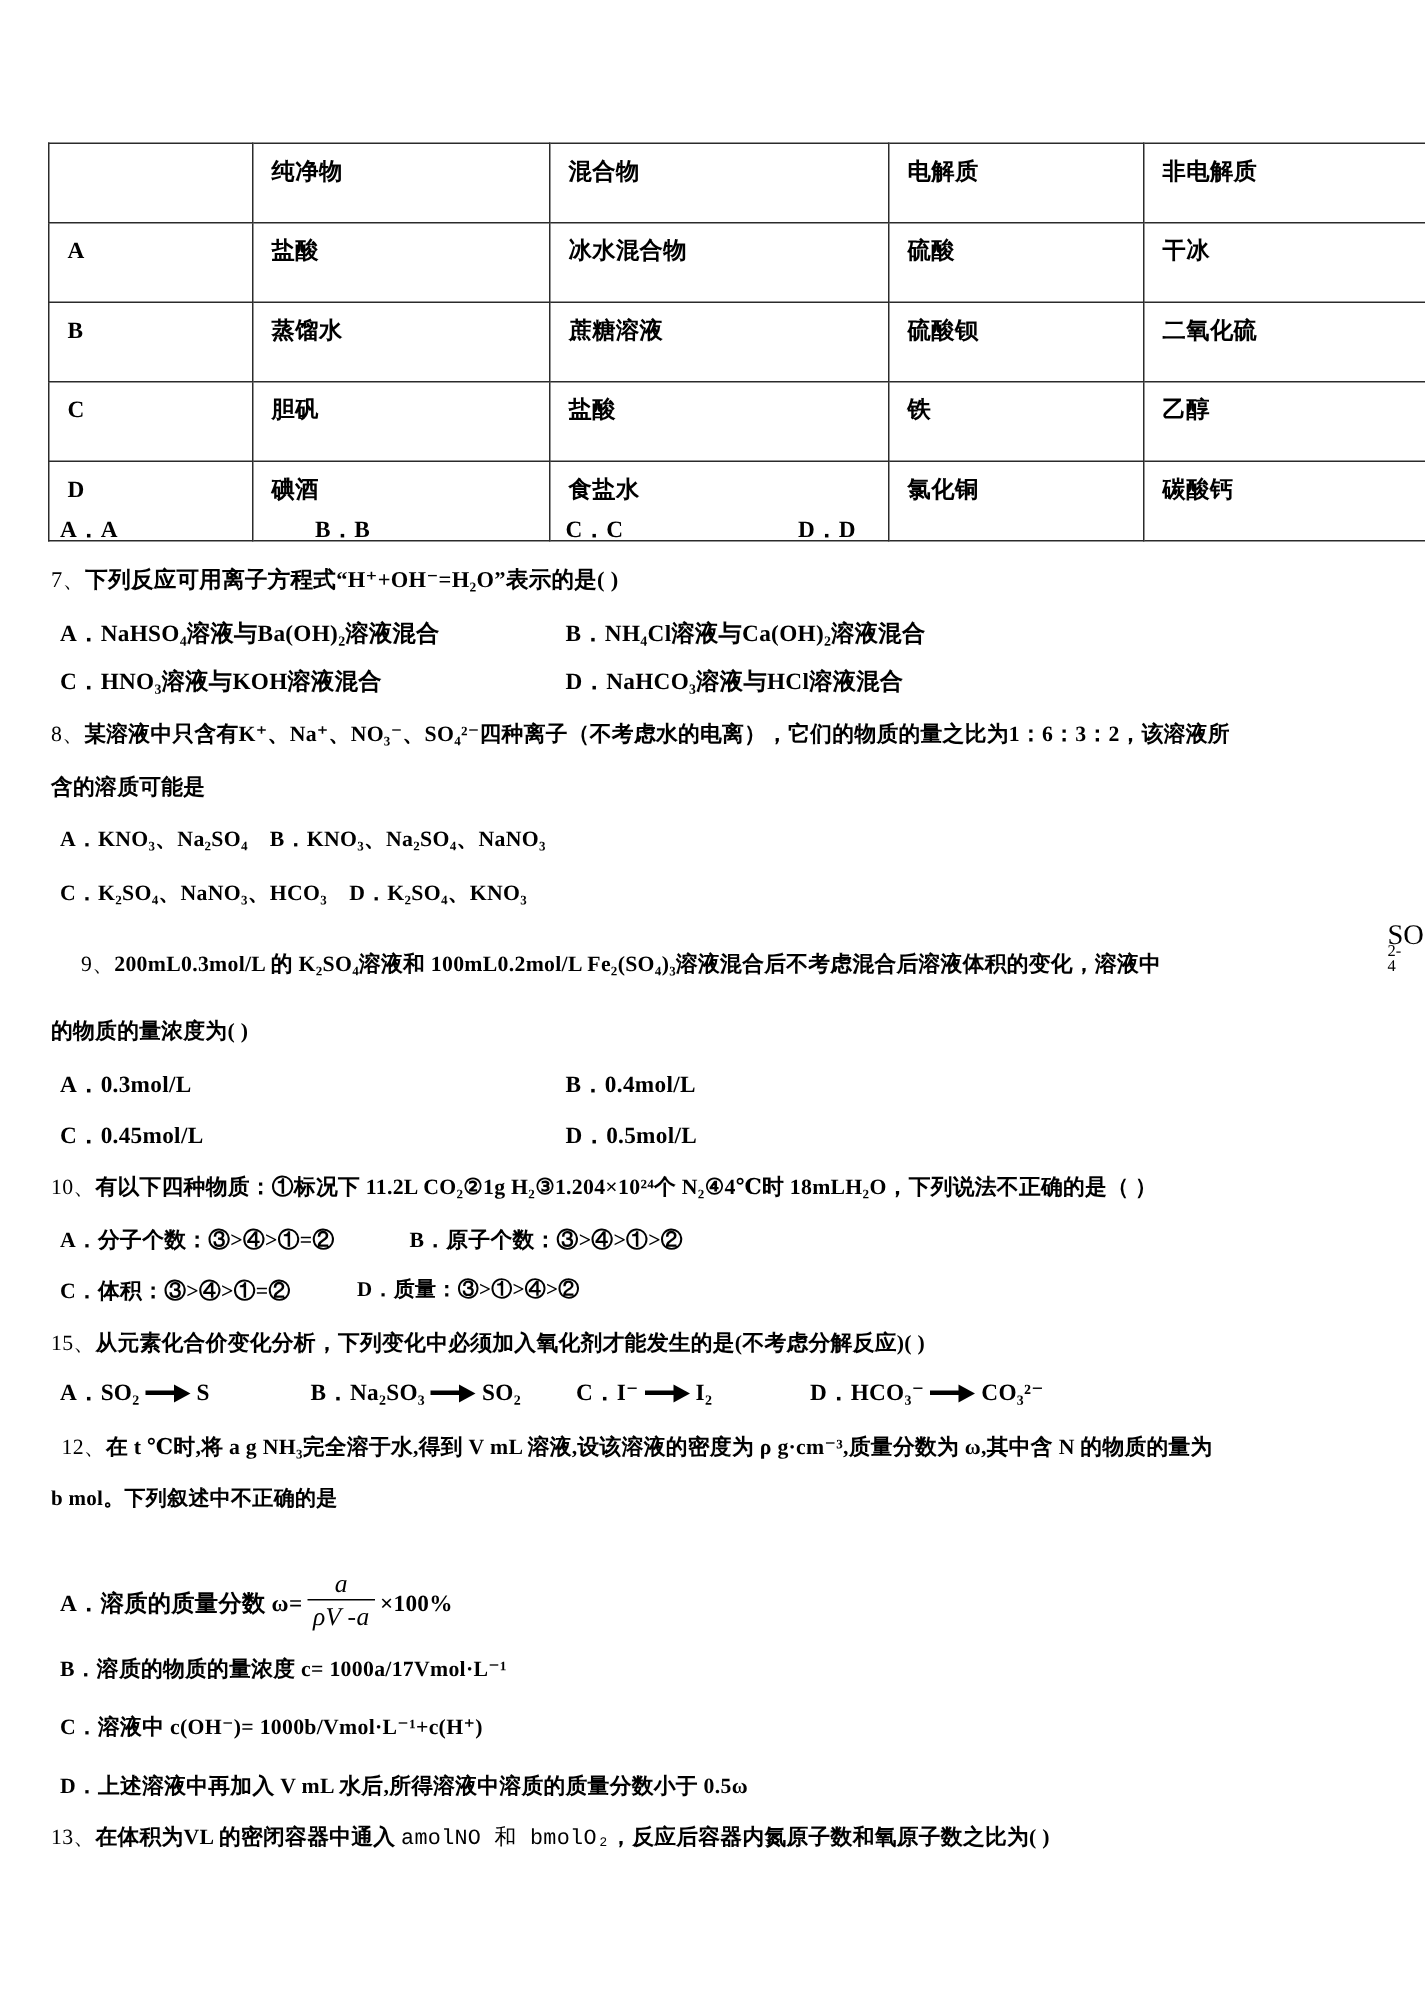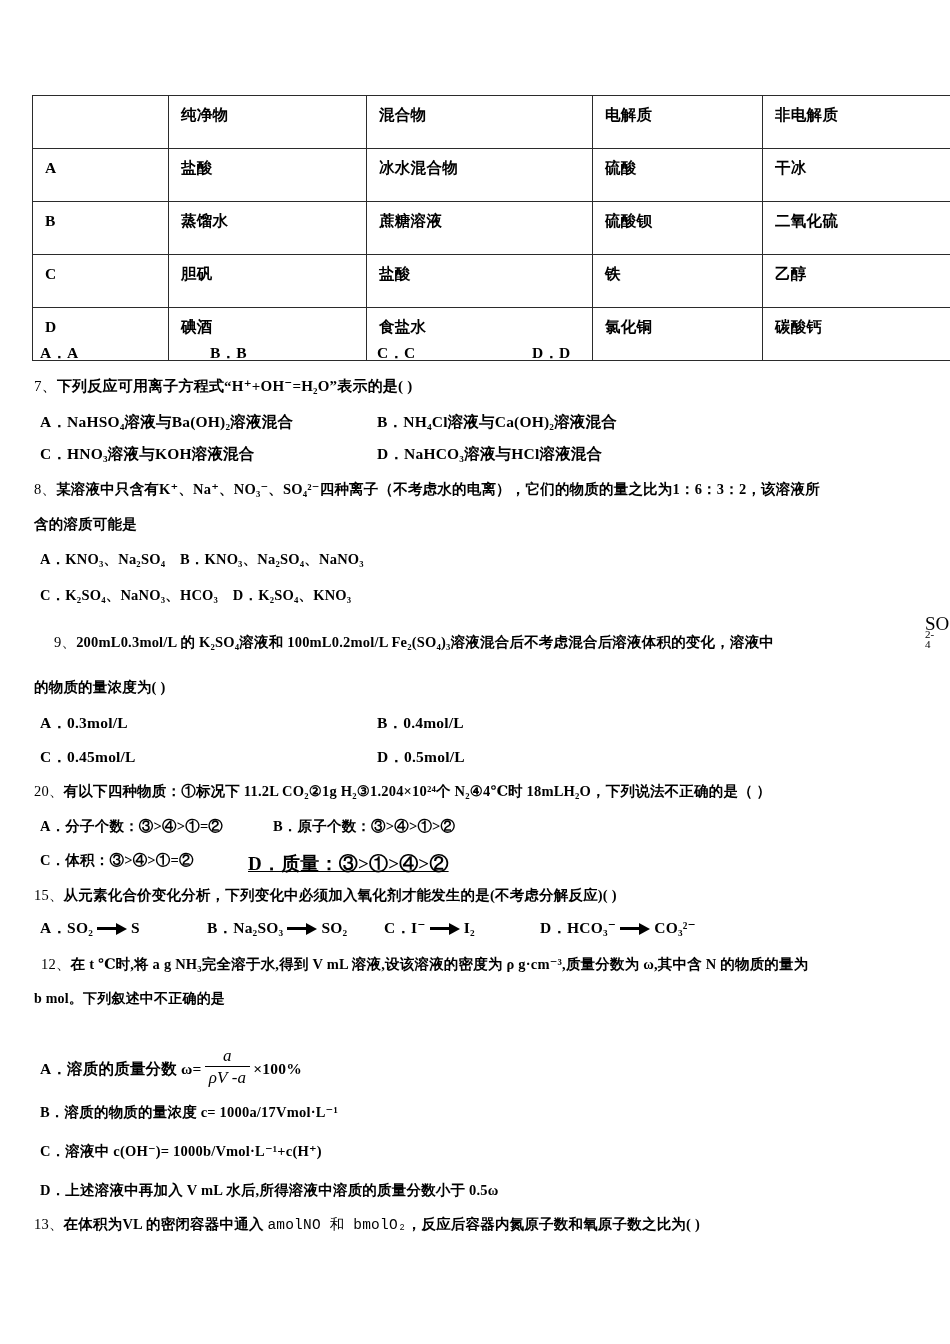--- a/index.html
+++ b/index.html
@@ -227,29 +227,29 @@
   <div class="optrow" style="left:40px; top:713px;">
     <span class="blk" style="left:0; top:0;">A．0.3mol/L</span>
     <span class="blk" style="left:337px; top:0;text-align:right;">B．0.4mol/L</span>
   </div>
   <div class="optrow" style="left:40px; top:747px;">
     <span class="blk" style="left:0; top:0;">C．0.45mol/L</span>
     <span class="blk" style="left:337px; top:0;">D．0.5mol/L</span>
   </div>
 
   <div class="blk" style="left:34px; top:782px; font-size:14.5px;">
-    <span class="qnum">20、</span><span>有以下四种物质：①标况下 11.2L CO₂②1g H₂③1.204×10²⁴个 N₂④4℃时 18mLH₂O，下列说法不正确的是（ ）</span>
+    <span class="qnum">10、</span><span>有以下四种物质：①标况下 11.2L CO₂②1g H₂③1.204×10²⁴个 N₂④4℃时 18mLH₂O，下列说法不正确的是（ ）</span>
   </div>
   <div class="optrow" style="left:40px; top:817px;">
     <span class="blk" style="left:0; top:0; font-size:14.5px;">A．分子个数：③&gt;④&gt;①=②</span>
     <span class="blk" style="left:233px; top:0; font-size:14.5px;">B．原子个数：③&gt;④&gt;①&gt;②</span>
   </div>
   <div class="optrow" style="left:40px; top:851px;">
     <span class="blk" style="left:0; top:0; font-size:14.5px;">C．体积：③&gt;④&gt;①=②</span>
-    <span class="blk" style="left:208px; top:0; font-size:19px;text-decoration:underline;">D．质量：③&gt;①&gt;④&gt;②</span>
+    <span class="blk" style="left:198px; top:0; font-size:14px;">D．质量：③&gt;①&gt;④&gt;②</span>
   </div>
 
   <div class="blk" style="left:34px; top:886px; font-size:14.5px;">
     <span class="qnum">15、</span><span>从元素化合价变化分析，下列变化中必须加入氧化剂才能发生的是(不考虑分解反应)(  )</span>
   </div>
   <div class="optrow" style="left:40px; top:918px;">
     <span class="blk" style="left:0; top:0;">
       <span>A．</span><span>SO₂</span><span class="arrow"></span><span>S</span>
     </span>
     <span class="blk" style="left:167px; top:0;">

